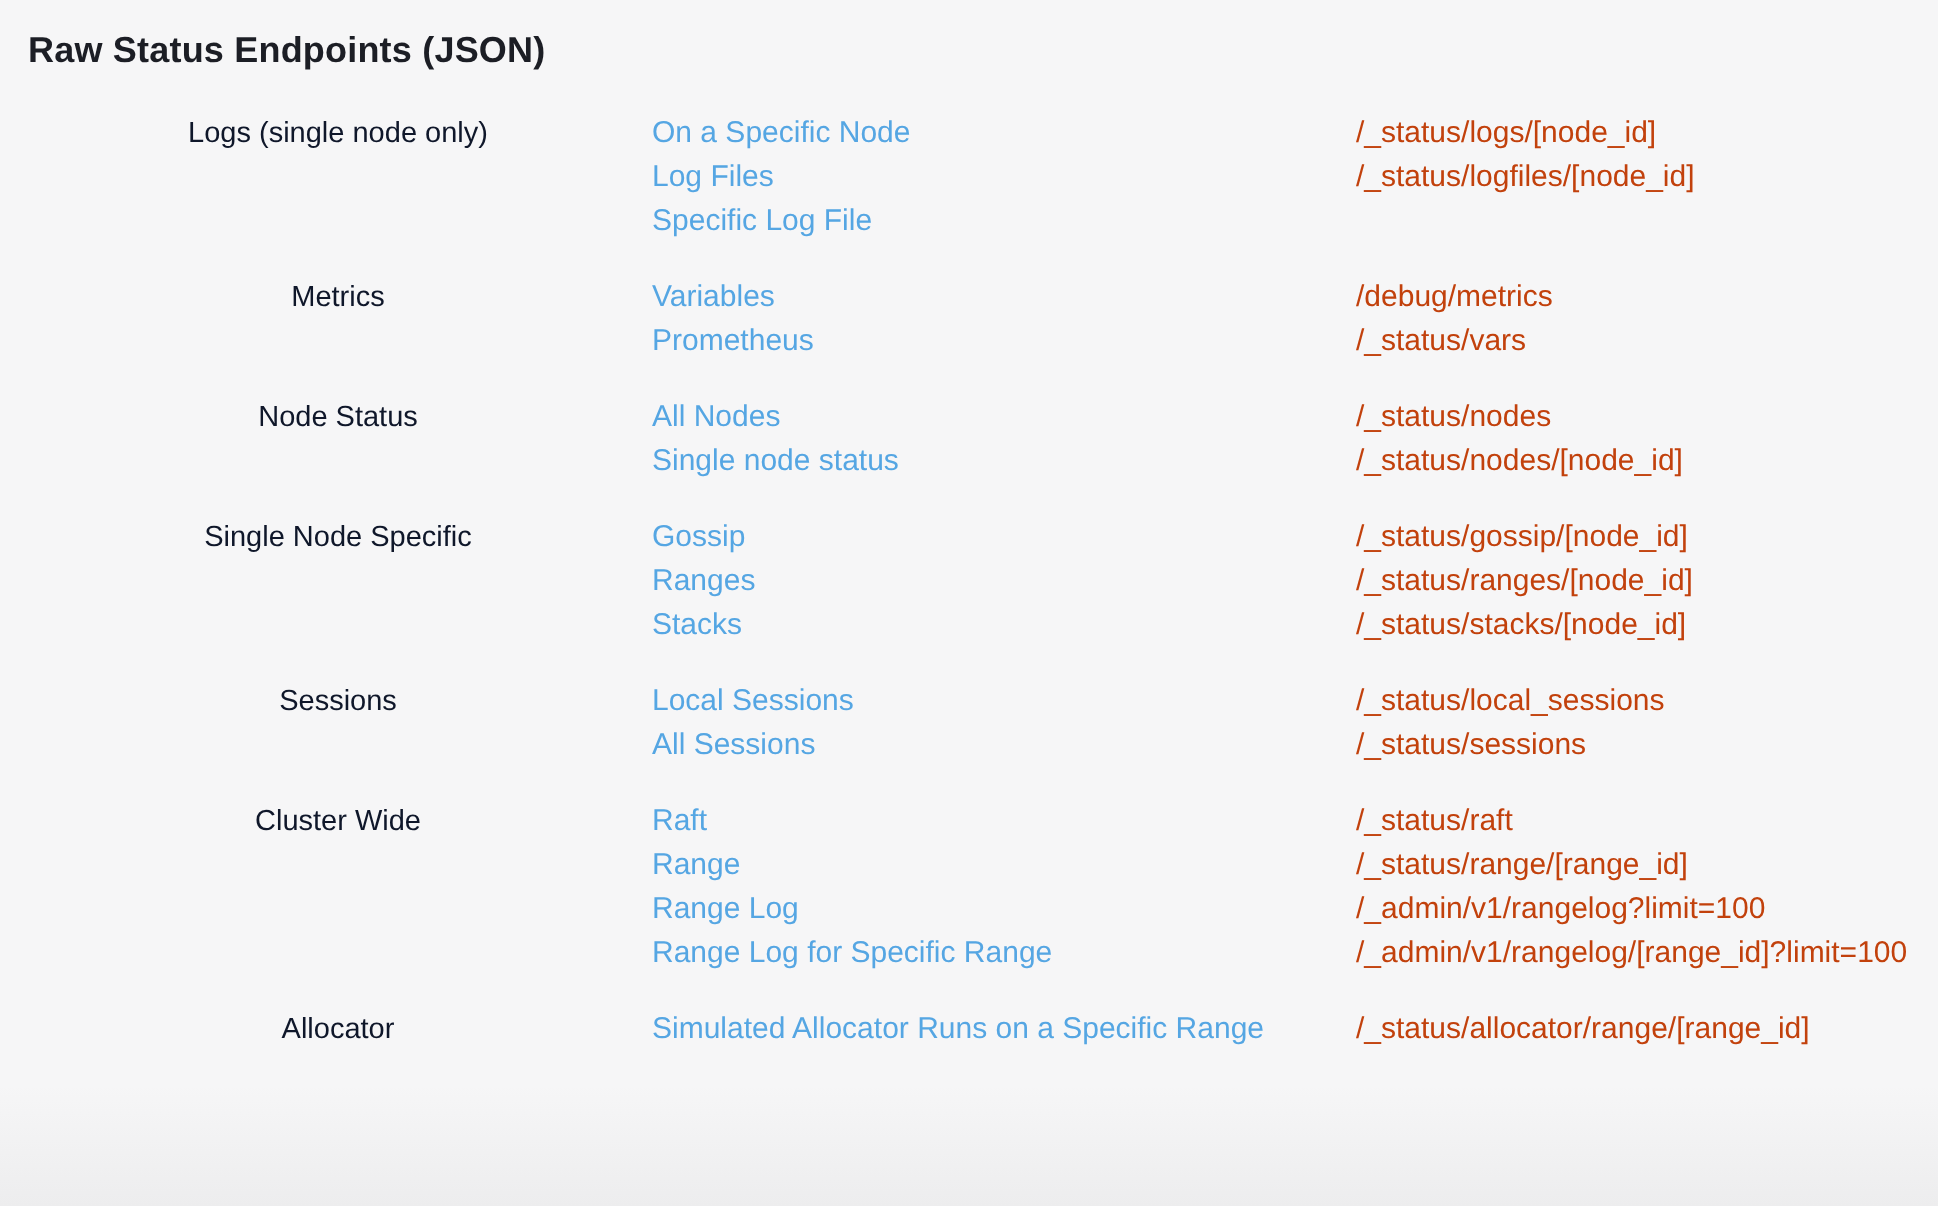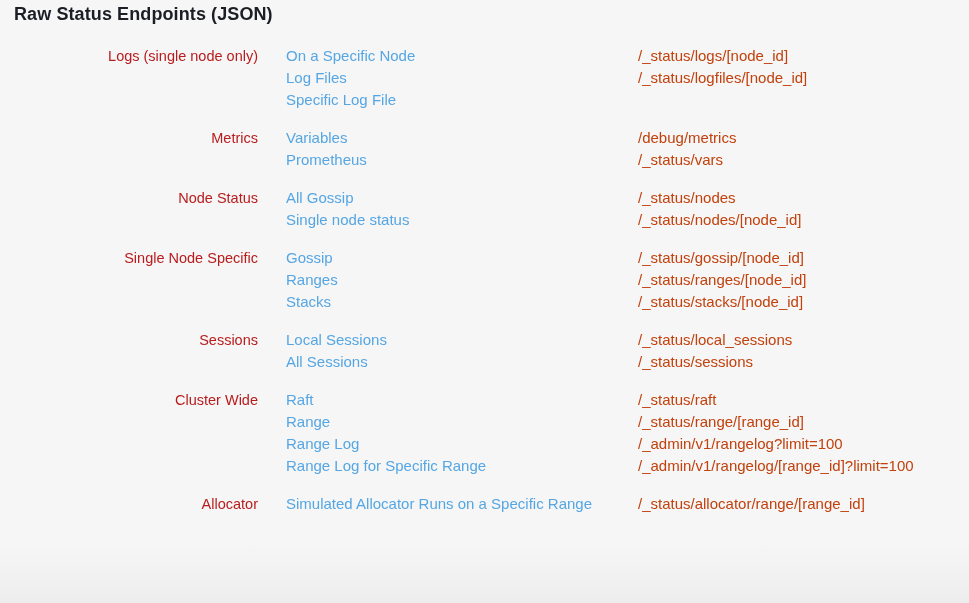--- a/index.html
+++ b/index.html
@@ -8,42 +8,43 @@
   }
   body {
     width: 969px;
     height: 603px;
     overflow: hidden;
     background: linear-gradient(180deg, #f6f6f7 0%, #f6f6f7 90%, #ededee 100%);
     font-family: "Liberation Sans", "DejaVu Sans", sans-serif;
     -webkit-font-smoothing: antialiased;
   }
   .page-title {
-    padding: 2px 0 0 14px;
+    padding: 13px 0 0 14px;
     font-size: 18px;
     font-weight: 600;
     color: #1c1e25;
     line-height: 24px;
     letter-spacing: 0.1px;
   }
   .endpoint-table {
     margin-top: 19px;
   }
   .group {
     display: flex;
     align-items: flex-start;
     margin-bottom: 16px;
   }
   .category {
     width: 258px;
     flex: 0 0 258px;
-    text-align: right;
-    color: #b91c1c;
+    text-align: center;
+    color: #0f172a;
     font-size: 14.5px;
     line-height: 22px;
+    padding-left: 40px;
   }
   .entries {
     margin-left: 28px;
     flex: 1;
   }
   .entry {
     display: flex;
     line-height: 22px;
     font-size: 15px;
   }
@@ -95,21 +96,21 @@
     <a class="link" href="#">Prometheus</a>
     <span class="path">/_status/vars</span>
   </div>
 </div>
   </div>
 
   <div class="group">
     <div class="category">Node Status</div>
     <div class="entries">
   <div class="entry">
-    <a class="link" href="#">All Gossip</a>
+    <a class="link" href="#">All Nodes</a>
     <span class="path">/_status/nodes</span>
   </div>
 
   <div class="entry">
     <a class="link" href="#">Single node status</a>
     <span class="path">/_status/nodes/[node_id]</span>
   </div>
 </div>
   </div>
 

